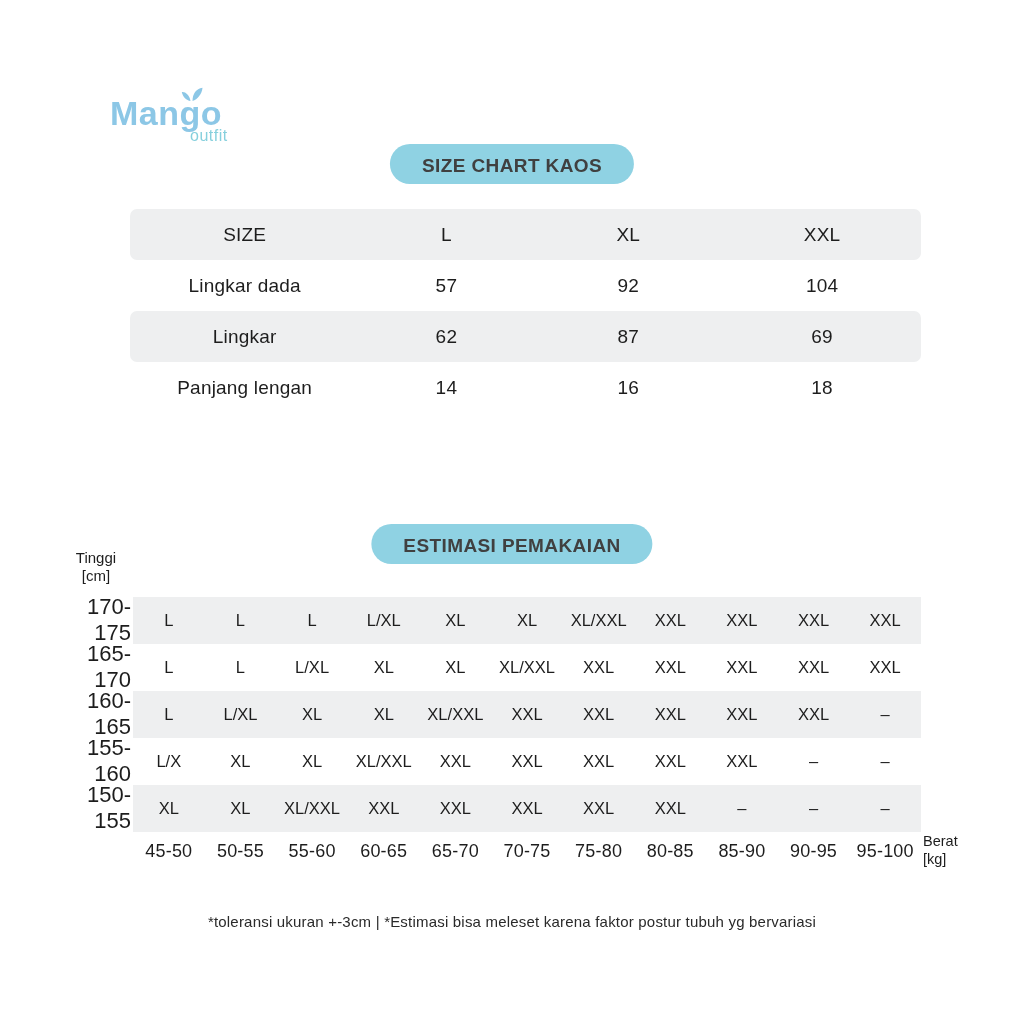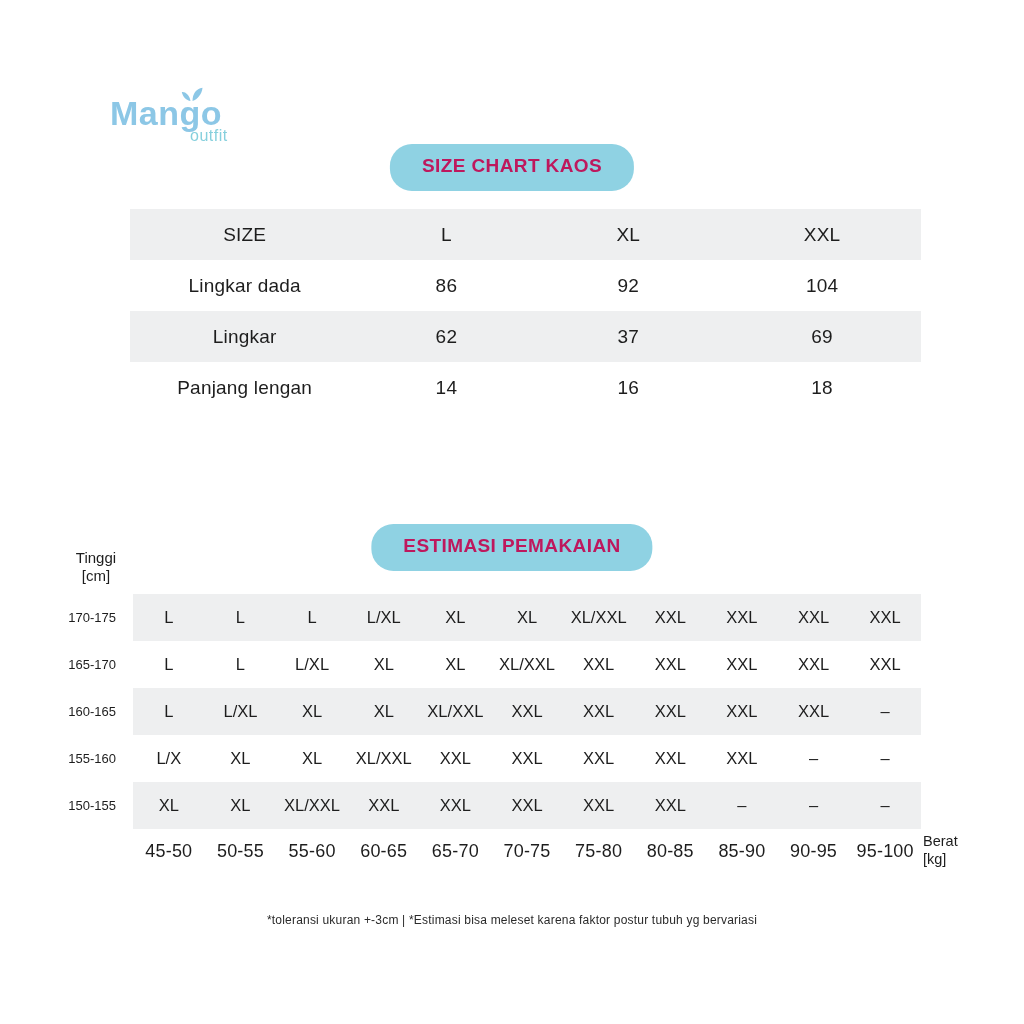--- a/index.html
+++ b/index.html
@@ -11,50 +11,50 @@
 
   
   .logo { position:absolute; left:110px; top:94px; width:130px; height:50px; }
   .logo-main { position:relative; display:inline-block; font-size:34px; font-weight:bold;
                color:#8cc7e6; letter-spacing:0.5px; }
   .leaves { position:absolute; left:71px; top:-7px; }
   .logo-sub { position:absolute; left:80px; top:33px; font-size:16px; color:#86d0dd; letter-spacing:0.5px; }
 
   
   .badge { position:absolute; left:50%; transform:translateX(-50%);
-           background:#8fd2e3; color:#be185d; height:47px; line-height:44px;
+           background:#8fd2e3; color:#404040; height:40px; line-height:44px;
            padding:0 32px; border-radius:22px; font-size:19px; font-weight:bold;
            letter-spacing:0.4px; white-space:nowrap; }
   .badge1 { top:144px; }
   .badge2 { top:524px; }
 
   
   .t1 { position:absolute; left:130px; top:209px; width:791px; }
   .t1-row { display:grid; grid-template-columns:29% 22% 24% 25%; height:51px;
             align-items:center; text-align:center; font-size:19px; letter-spacing:0.2px; }
-  .t1-row.alt { background:#eeeff0; }
+  .t1-row.alt { background:#eeeff0;border-radius:7px; }
 
   
   .t2 { position:absolute; left:60px; top:594px; width:861px; }
   .t2-row { display:grid; grid-template-columns:73px repeat(11,1fr); height:47px;
             align-items:center; text-align:center; font-size:16.5px; }
-  .t2-row .rowlabel { text-align:right; padding-right:17px; font-size:13px; background:#ffffff; }
+  .t2-row .rowlabel { text-align:right; padding-right:2px; font-size:22px; background:#ffffff; }
   .t2-row .cell { height:47px; line-height:47px; }
   .t2-row.alt .cell { background:#eeeff0; }
 
   .t2-weights { display:grid; grid-template-columns:73px repeat(11,1fr);
                 margin-top:12px; text-align:center; font-size:18px; letter-spacing:0.2px; }
 
   .tinggi { position:absolute; left:58px; top:549px; width:76px; text-align:center;
             font-size:15px; line-height:18px; }
   .berat  { position:absolute; left:923px; top:832px; width:64px; 
             font-size:14.5px; line-height:18px; }
 
   .footnote { position:absolute; left:0; top:913px; width:100%; text-align:center;
-              font-size:12px; color:#2a2a2a; letter-spacing:0.2px; }
+              font-size:15px; color:#2a2a2a; letter-spacing:0.2px; }
 </style>
 </head>
 <body>
 
 <div class="page">
 
   <div class="logo">
     <span class="logo-main">
       <span>Mango</span>
       <svg class="leaves" width="23" height="15" viewBox="0 0 23 15">
@@ -69,28 +69,28 @@
 
   <div class="t1">
     <div class="t1-row alt">
       <div>SIZE</div>
       <div>L</div>
       <div>XL</div>
       <div>XXL</div>
     </div>
     <div class="t1-row">
       <div>Lingkar dada</div>
-      <div>86</div>
+      <div>57</div>
       <div>92</div>
       <div>104</div>
     </div>
     <div class="t1-row alt">
       <div>Lingkar</div>
       <div>62</div>
-      <div>37</div>
+      <div>87</div>
       <div>69</div>
     </div>
     <div class="t1-row">
       <div>Panjang lengan</div>
       <div>14</div>
       <div>16</div>
       <div>18</div>
     </div>
   </div>
 

